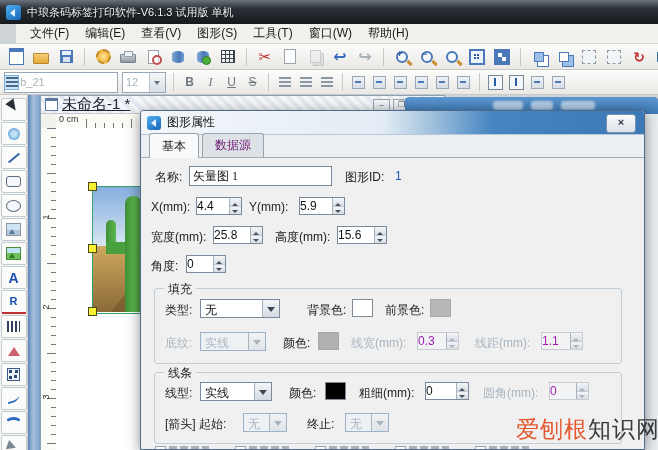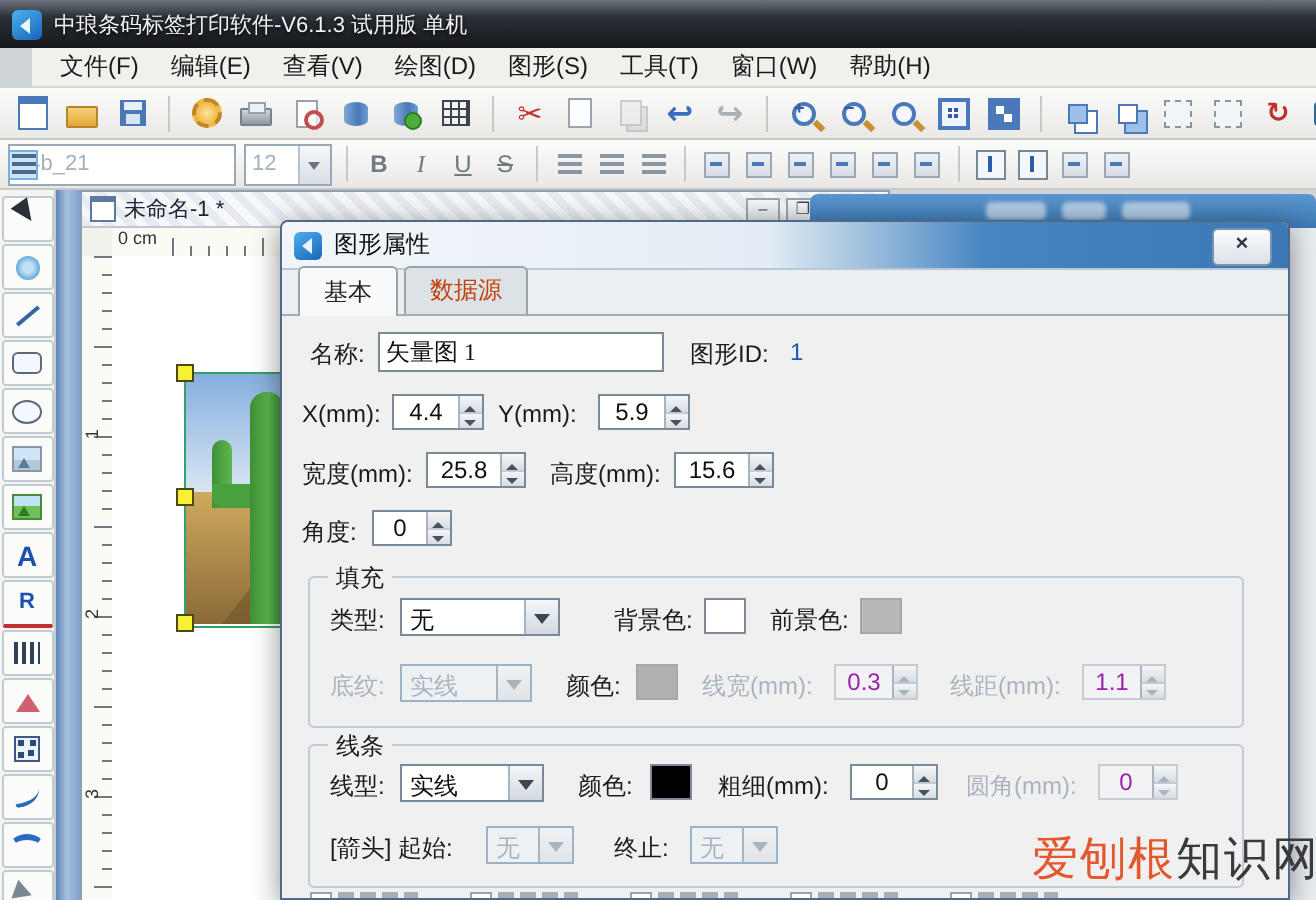--- a/index.html
+++ b/index.html
@@ -103,21 +103,21 @@
   .ic-arc{width:13px;height:7px;border:2px solid transparent;border-top:3px solid #2a6ac0;border-radius:50%;}
   .ic-poly{width:0;height:0;border:5px solid transparent;border-left:9px solid #7a8894;transform:rotate(20deg);}
   .bluestrip{position:absolute;left:28px;top:0;width:12px;height:355px;
     background:linear-gradient(90deg,#5e86b8,#a6c0de 45%,#7ea2cc);}
   
   .docwin{position:absolute;left:40px;top:0;width:405px;height:355px;background:#fff;border:1px solid #8aa0b8;box-sizing:border-box;}
   .doctitle{position:absolute;left:0;top:0;width:100%;height:18px;
     background:repeating-linear-gradient(45deg,#e7ebf1 0 4px,#f5f7fa 4px 8px);border-bottom:1px solid #c0c8d0;
     display:flex;align-items:center;padding-left:4px;box-sizing:border-box;}
   .docico{width:11px;height:9px;border:1px solid #5a7aa0;border-top:3px solid #5a7aa0;background:#fff;margin-right:4px;flex:0 0 auto;}
-  .doctitletext{font-size:11px;color:#223;}
+  .doctitletext{font-size:15px;color:#223;text-decoration:underline;}
   .winbtns{position:absolute;right:14px;top:3px;display:flex;gap:3px;}
   .wbtn{width:15px;height:12px;border:1px solid #9aa4ae;background:linear-gradient(#f4f6f8,#dde2e6);
     font-size:8px;line-height:10px;text-align:center;color:#445;}
   .rulcorner{position:absolute;left:0;top:18px;width:15px;height:14px;background:#f2f2ec;border-right:1px solid #c0c0b8;border-bottom:1px solid #c0c0b8;}
   .hrul{position:absolute;left:15px;top:18px;width:389px;height:14px;background:#fbfbf5;border-bottom:1px solid #a8aca8;}
   .hrul .origin{position:absolute;left:3px;top:0;font-size:9px;color:#333;}
   .hrul .ticks{position:absolute;left:30px;bottom:0;width:355px;height:5px;
     background:repeating-linear-gradient(90deg,#70787e 0 1px,transparent 1px 9px);}
   .hrul .bigticks{position:absolute;left:30px;bottom:0;width:355px;height:9px;
     background:repeating-linear-gradient(90deg,#70787e 0 1px,transparent 1px 45px);}
@@ -155,28 +155,28 @@
     display:flex;align-items:center;border-bottom:1px solid #b8c8d8;box-sizing:border-box;}
   .dlgico{width:14px;height:14px;margin:0 6px;border-radius:3px;background:linear-gradient(145deg,#4fb0f0,#1565b8);position:relative;flex:0 0 auto;}
   .dlgico::after{content:"";position:absolute;left:4px;top:3px;border:4px solid transparent;border-right:5px solid #e8f4ff;border-left:0;}
   .dlgtitletext{font-size:12px;color:#111;}
   .dlgclose{position:absolute;right:8px;top:3px;width:28px;height:17px;border:1px solid #7a92aa;border-radius:3px;
     background:linear-gradient(#fbfcfd,#d9e1e9);text-align:center;line-height:15px;font-size:11px;color:#334;font-weight:bold;}
   .tabs{position:absolute;left:0;top:24px;width:100%;height:23px;background:#eceff1;border-bottom:1px solid #a2aeb6;box-sizing:border-box;
     display:flex;align-items:flex-end;padding-left:8px;}
   .tab{padding:3px 12px;border:1px solid #98a4ac;border-bottom:none;border-radius:3px 3px 0 0;margin-right:3px;font-size:12px;}
   .tab.active{background:#f7f9fa;position:relative;top:1px;padding-top:4px;}
-  .tab.inactive{background:#dde2e6;color:#c2410c;}
+  .tab.inactive{background:#dde2e6;color:#701a75;}
   .dlgbody{position:absolute;left:0;top:47px;width:100%;height:293px;}
   .lbl{position:absolute;color:#1c1c1c;white-space:nowrap;}
   .dlbl{position:absolute;color:#a9b4bf;white-space:nowrap;}
   .txt{position:absolute;height:18px;border:1px solid #7a8a9a;background:#fff;font:12px "Liberation Sans",sans-serif;padding:0 3px;box-sizing:content-box;outline:0;color:#111;}
   .idval{position:absolute;color:#1a5bb5;}
   .spin{position:absolute;display:inline-flex;border:1px solid #7a8a9a;background:#fff;height:18px;box-sizing:border-box;}
-  .spin input{border:0;outline:0;width:100%;text-align:center;font:12px "Liberation Sans",sans-serif;padding:0 0;color:#111;background:transparent;}
+  .spin input{border:0;outline:0;width:100%;text-align:left;font:12px "Liberation Sans",sans-serif;padding:0 0;color:#111;background:transparent;}
   .updn{width:11px;border-left:1px solid #aab4be;display:flex;flex-direction:column;flex:0 0 auto;}
   .updn i{flex:1;background:linear-gradient(#f4f6f8,#d8dde2);position:relative;border-bottom:1px solid #c2cad2;}
   .updn i:last-child{border-bottom:none;}
   .updn i.up::after{content:"";position:absolute;left:2px;top:2px;border:3px solid transparent;border-bottom:3px solid #46525e;}
   .updn i.dn::after{content:"";position:absolute;left:2px;top:3px;border:3px solid transparent;border-top:3px solid #46525e;}
   .spin.dis{border-color:#c6ccd2;background:#f2f3f5;}
   .spin.dis input{color:#a21caf;}
   .spin.dis .updn i.up::after{border-bottom-color:#aab4be;}
   .spin.dis .updn i.dn::after{border-top-color:#aab4be;}
   .sel{position:absolute;display:inline-flex;border:1px solid #7a8a9a;background:#fff;height:19px;box-sizing:border-box;}
@@ -205,21 +205,20 @@
 
   <div class="titlebar">
     <span class="appicon"></span>
     <span class="titletext">中琅条码标签打印软件-V6.1.3 试用版 单机</span>
   </div>
 
   <div class="menubar">
     <span>文件(F)</span>
     <span>编辑(E)</span>
     <span>查看(V)</span>
-    <span>绘图(D)</span>
     <span>图形(S)</span>
     <span>工具(T)</span>
     <span>窗口(W)</span>
     <span>帮助(H)</span>
   </div>
 
   <div class="toolbar tb1">
     <span class="t1 i-new">
         <i></i>
       </span>

